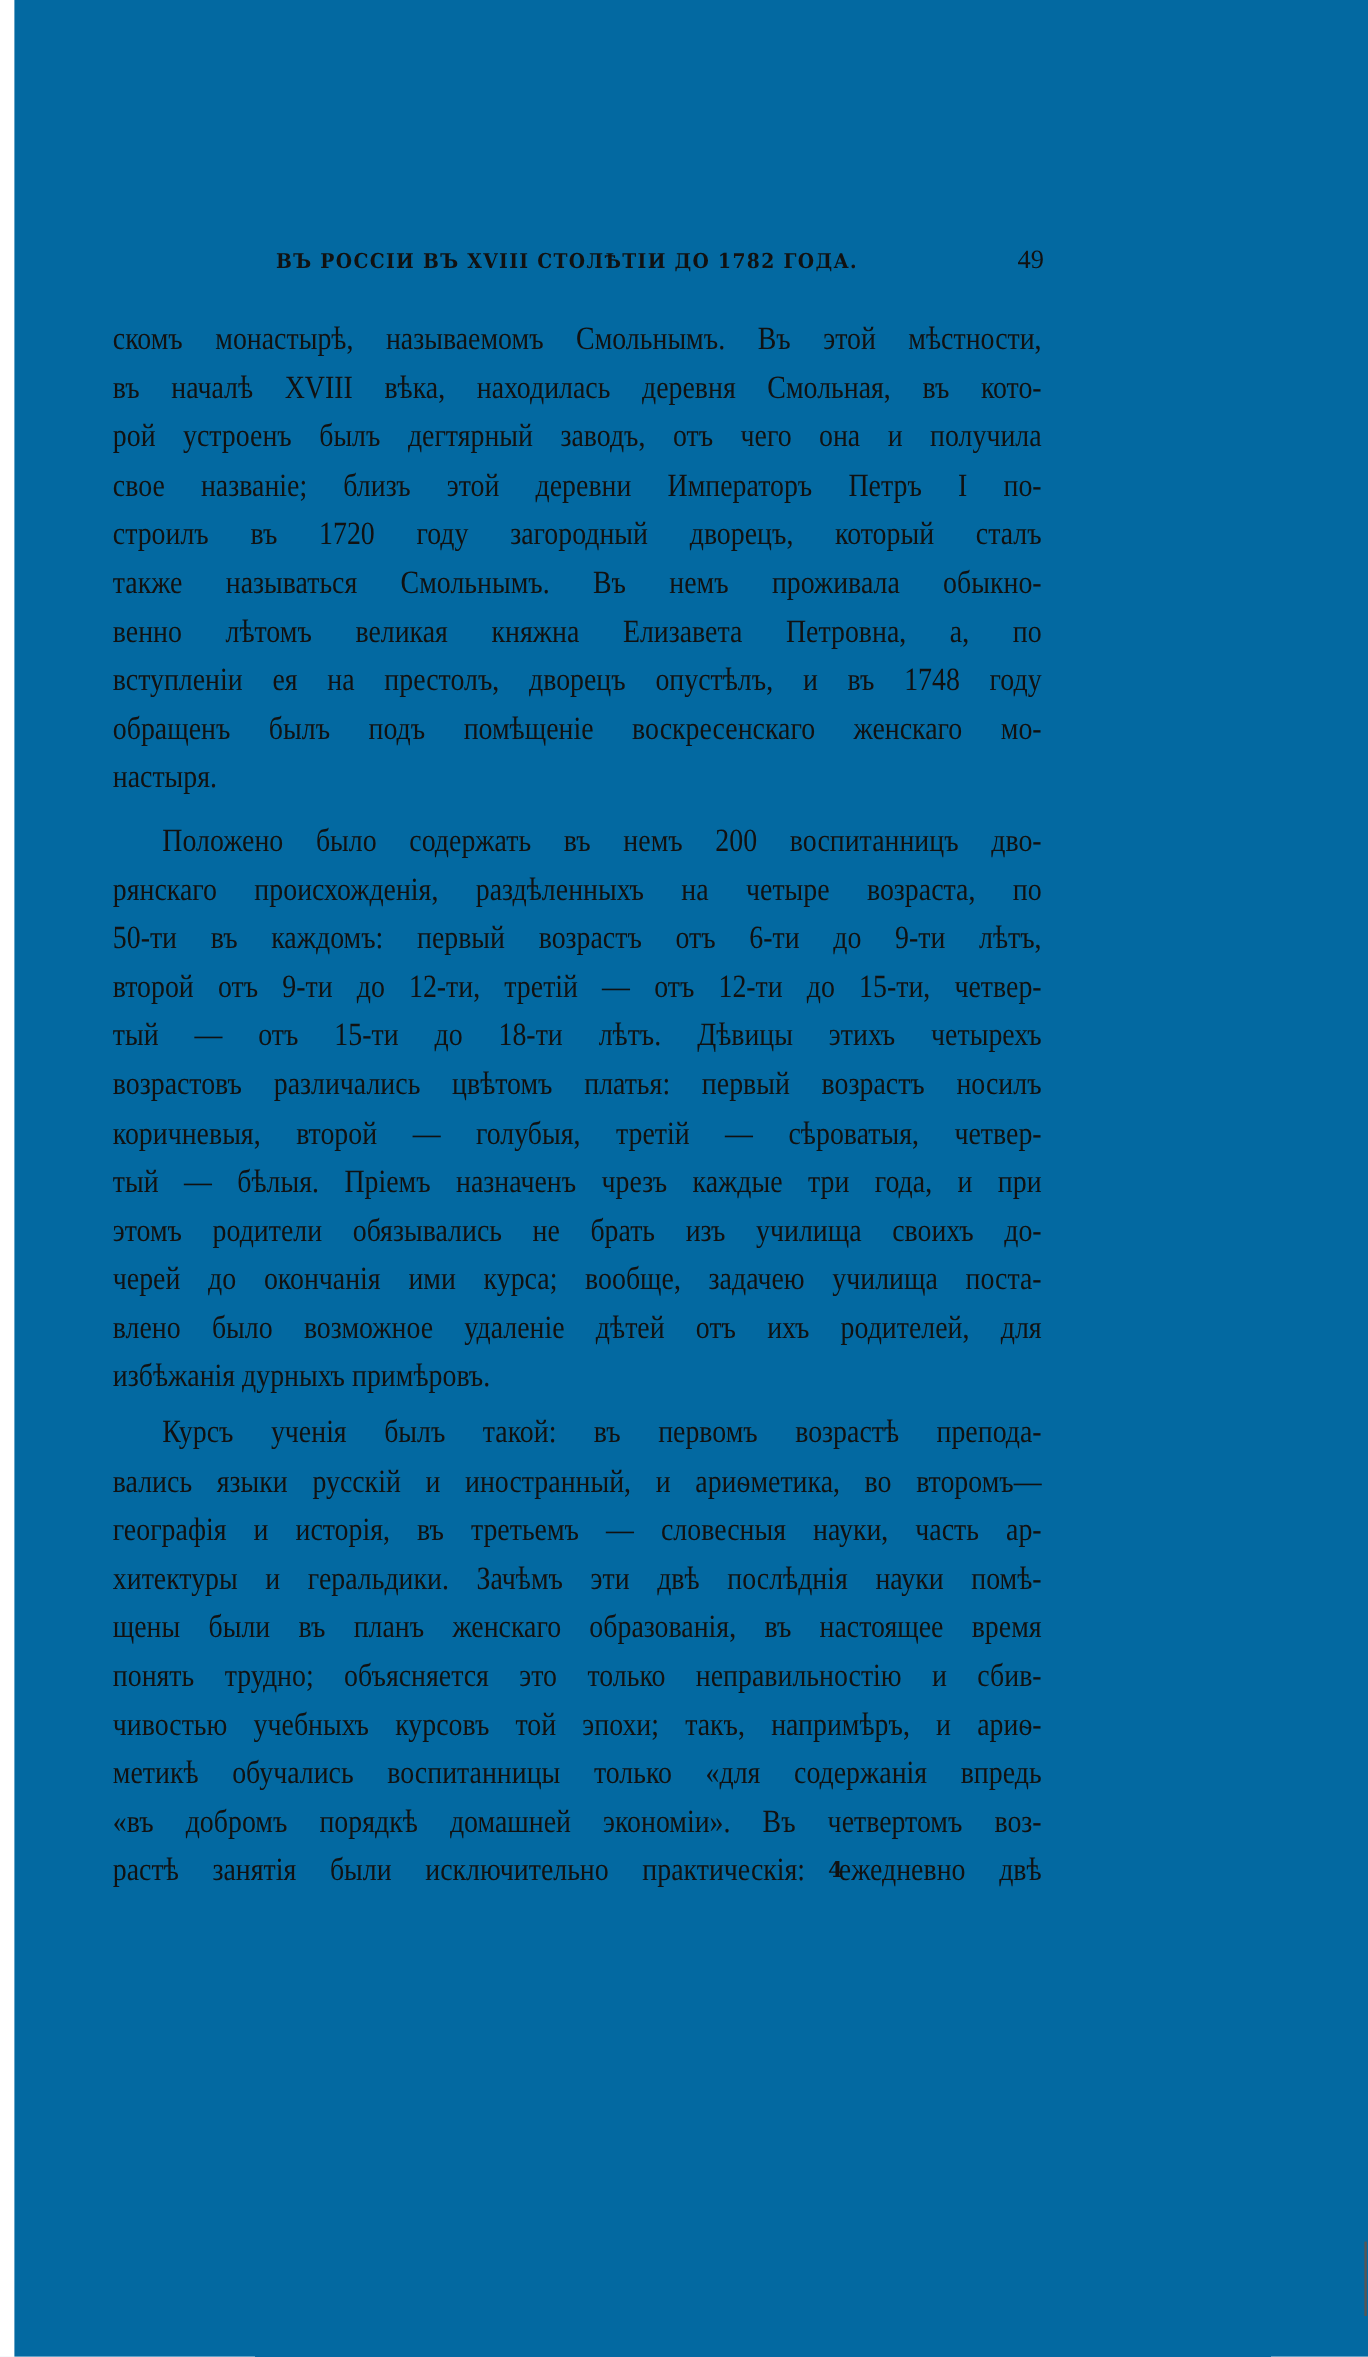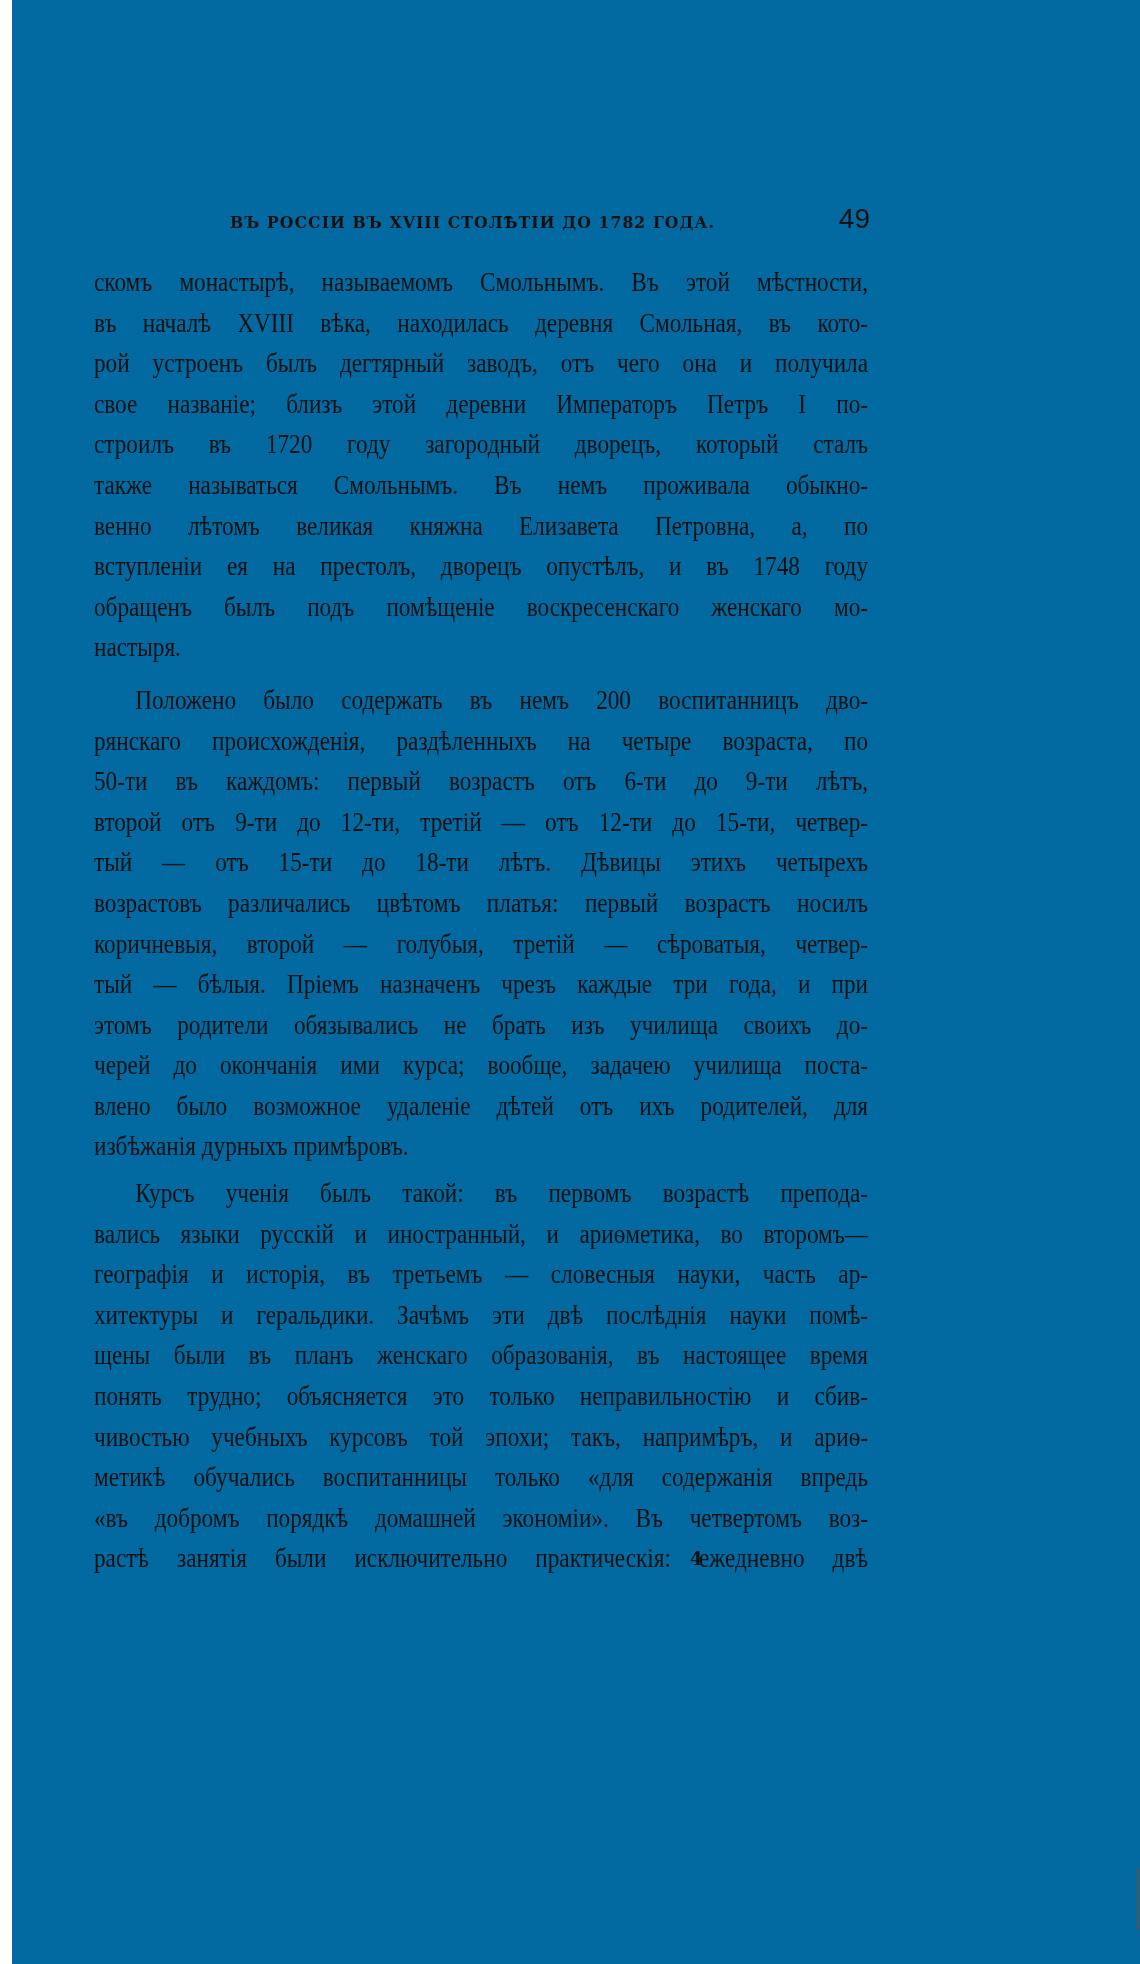--- a/index.html
+++ b/index.html
@@ -34,22 +34,22 @@
     .running-title {
       font-family: "DejaVu Serif", serif;
       font-weight: bold;
       font-size: 17px;
       letter-spacing: 1.2px;
       text-transform: uppercase;
       transform: scaleX(0.92);
       transform-origin: left center;
     }
     .page-number {
-      font-family: Liberation Sans, sans-serif;
-      font-size: 28px;
+      font-family: Liberation Serif, serif;
+      font-size: 22px;
       margin-left: 30px;
     }
     .text-block {
       position: absolute;
       left: 82px;
       top: 262px;
       width: 774px;
     }
     .line {
       height: 40.6px;

